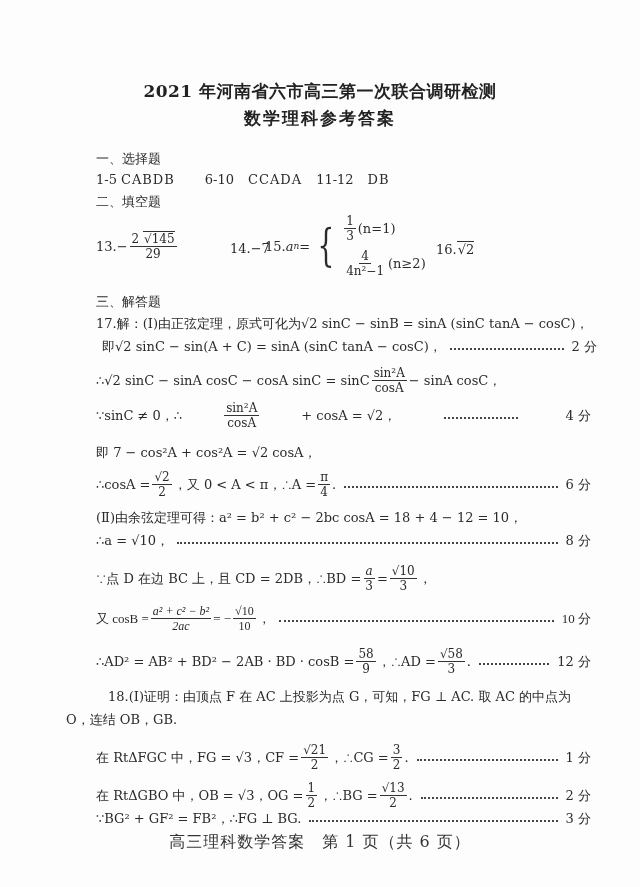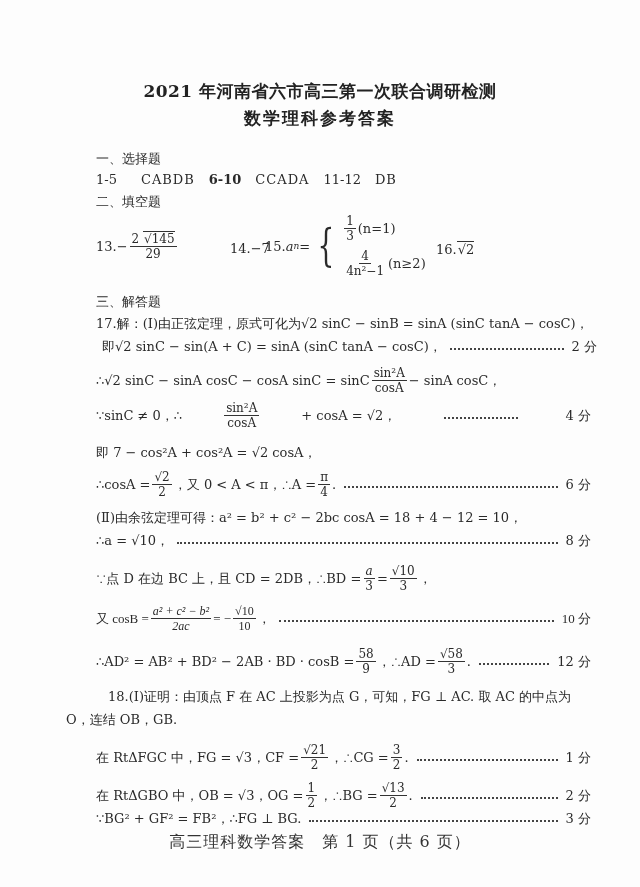--- a/index.html
+++ b/index.html
@@ -49,22 +49,22 @@
 <body>
 
 <div class="page">
 
   <div class="title1">2021 年河南省六市高三第一次联合调研检测</div>
   <div class="title2">数学理科参考答案</div>
 
   <div class="line" style="top:146px;">一、选择题</div>
   <div class="line" style="top:168px; gap:0;">
     <span>1-5</span>
-    <span style="margin-left:24px; letter-spacing:1px;">CABDB</span>
-    <span style="margin-left:14px;font-weight:bold;">6-10</span>
+    <span style="margin-left:4px; letter-spacing:1px;">CABDB</span>
+    <span style="margin-left:30px;">6-10</span>
     <span style="margin-left:14px; letter-spacing:1px;">CCADA</span>
     <span style="margin-left:14px;">11-12</span>
     <span style="margin-left:14px; letter-spacing:1px;">DB</span>
   </div>
 
   <div class="line" style="top:189px;">二、填空题</div>
 
   <div class="line" style="top:228px;">
     <span>13.</span>
     <span>−</span>

